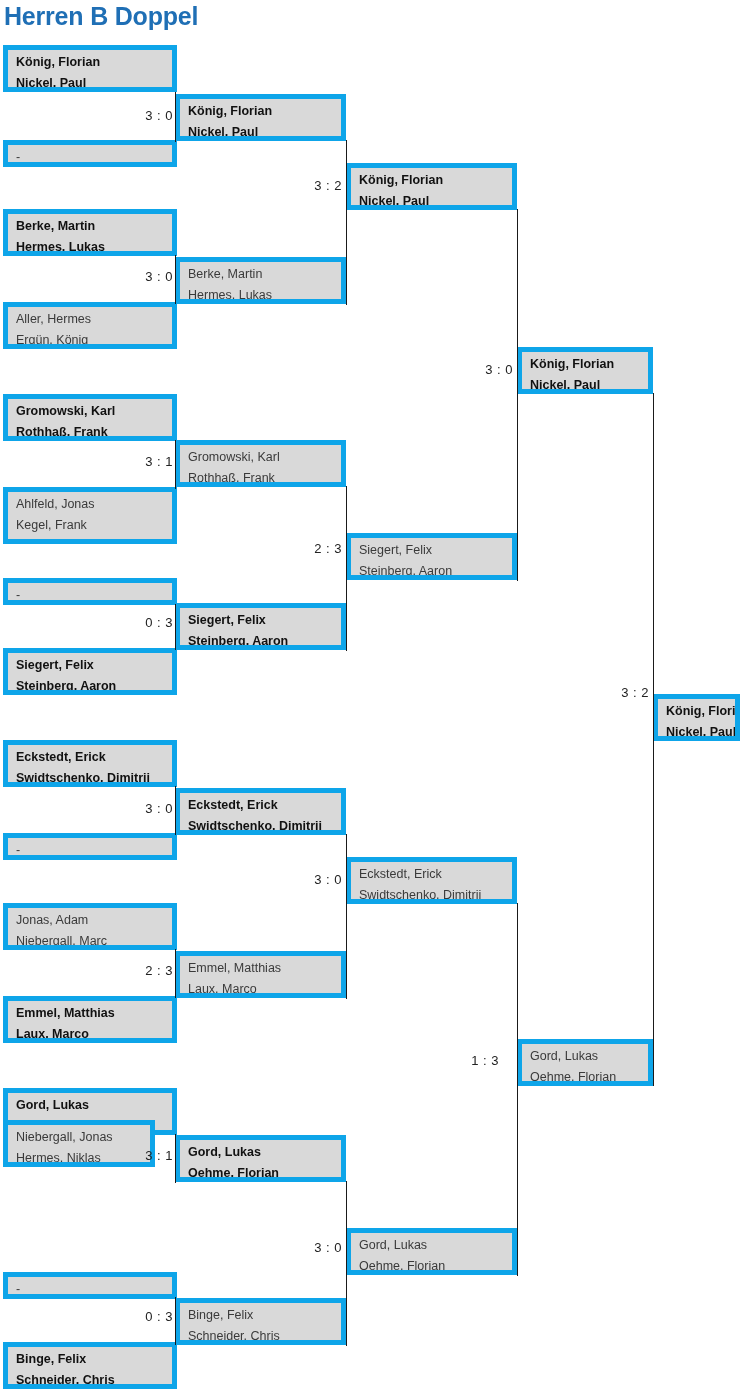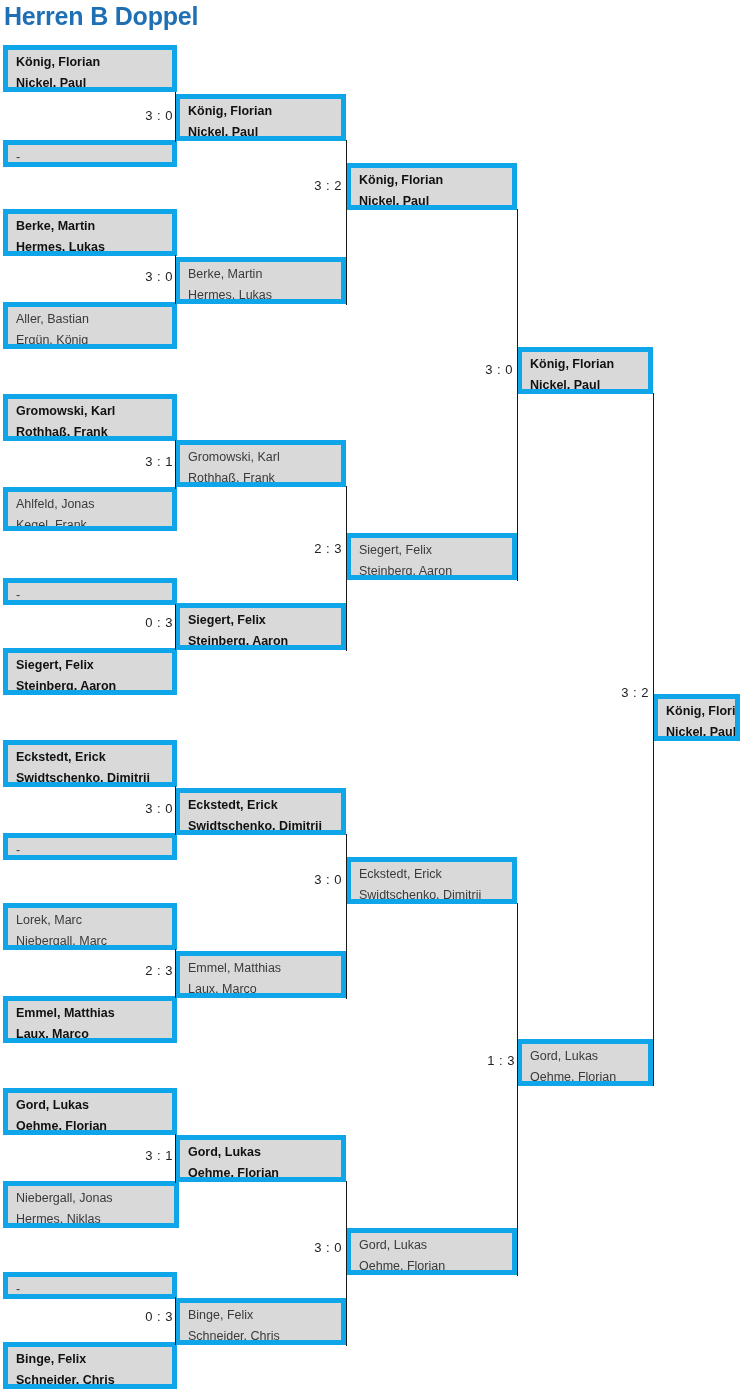--- a/index.html
+++ b/index.html
@@ -63,30 +63,30 @@
   <div class="box" style="left:3px;top:140px;width:174px;height:27px;">
     <span class="ln">-</span>
   </div>
   <div class="score" style="left:95px;top:108px;width:78px;">3 : 0</div>
 
   <div class="box win" style="left:3px;top:209px;width:174px;height:47px;">
     <span class="ln">Berke, Martin</span>
     <span class="ln">Hermes, Lukas</span>
   </div>
   <div class="box" style="left:3px;top:302px;width:174px;height:47px;">
-    <span class="ln">Aller, Bastian</span>
+    <span class="ln">Aller, Hermes</span>
     <span class="ln">Ergün, König</span>
   </div>
   <div class="score" style="left:95px;top:269px;width:78px;">3 : 0</div>
 
   <div class="box win" style="left:3px;top:394px;width:174px;height:47px;">
     <span class="ln">Gromowski, Karl</span>
     <span class="ln">Rothhaß, Frank</span>
   </div>
-  <div class="box" style="left:3px;top:487px;width:174px;height:44px;">
+  <div class="box" style="left:3px;top:487px;width:174px;height:57px;">
     <span class="ln">Ahlfeld, Jonas</span>
     <span class="ln">Kegel, Frank</span>
   </div>
   <div class="score" style="left:95px;top:454px;width:78px;">3 : 1</div>
 
   <div class="box" style="left:3px;top:578px;width:174px;height:27px;">
     <span class="ln">-</span>
   </div>
   <div class="box win" style="left:3px;top:648px;width:174px;height:47px;">
     <span class="ln">Siegert, Felix</span>
@@ -97,34 +97,34 @@
   <div class="box win" style="left:3px;top:740px;width:174px;height:47px;">
     <span class="ln">Eckstedt, Erick</span>
     <span class="ln">Swidtschenko, Dimitrij</span>
   </div>
   <div class="box" style="left:3px;top:833px;width:174px;height:27px;">
     <span class="ln">-</span>
   </div>
   <div class="score" style="left:95px;top:801px;width:78px;">3 : 0</div>
 
   <div class="box" style="left:3px;top:903px;width:174px;height:47px;">
-    <span class="ln">Lorek, Marc</span>
+    <span class="ln">Jonas, Adam</span>
     <span class="ln">Niebergall, Marc</span>
   </div>
   <div class="box win" style="left:3px;top:996px;width:174px;height:47px;">
     <span class="ln">Emmel, Matthias</span>
     <span class="ln">Laux, Marco</span>
   </div>
   <div class="score" style="left:95px;top:963px;width:78px;">2 : 3</div>
 
   <div class="box win" style="left:3px;top:1088px;width:174px;height:47px;">
     <span class="ln">Gord, Lukas</span>
     <span class="ln">Oehme, Florian</span>
   </div>
-  <div class="box" style="left:3px;top:1181px;width:176px;height:47px;">
+  <div class="box" style="left:3px;top:1120px;width:152px;height:47px;">
     <span class="ln">Niebergall, Jonas</span>
     <span class="ln">Hermes, Niklas</span>
   </div>
   <div class="score" style="left:95px;top:1148px;width:78px;">3 : 1</div>
 
   <div class="box" style="left:3px;top:1272px;width:174px;height:27px;">
     <span class="ln">-</span>
   </div>
   <div class="box win" style="left:3px;top:1342px;width:174px;height:47px;">
     <span class="ln">Binge, Felix</span>
@@ -181,21 +181,21 @@
   <div class="box" style="left:346px;top:857px;width:171px;height:47px;">
     <span class="ln">Eckstedt, Erick</span>
     <span class="ln">Swidtschenko, Dimitrij</span>
   </div>
   <div class="box" style="left:346px;top:1228px;width:171px;height:47px;">
     <span class="ln">Gord, Lukas</span>
     <span class="ln">Oehme, Florian</span>
   </div>
 
   <div class="score" style="left:435px;top:362px;width:78px;">3 : 0</div>
-  <div class="score" style="left:437px;top:1053px;width:78px;">1 : 3</div>
+  <div class="score" style="left:421px;top:1053px;width:78px;">1 : 3</div>
 
   <div class="box win" style="left:517px;top:347px;width:136px;height:47px;">
     <span class="ln">König, Florian</span>
     <span class="ln">Nickel, Paul</span>
   </div>
   <div class="box" style="left:517px;top:1039px;width:136px;height:47px;">
     <span class="ln">Gord, Lukas</span>
     <span class="ln">Oehme, Florian</span>
   </div>
   <div class="score" style="left:571px;top:685px;width:78px;">3 : 2</div>

